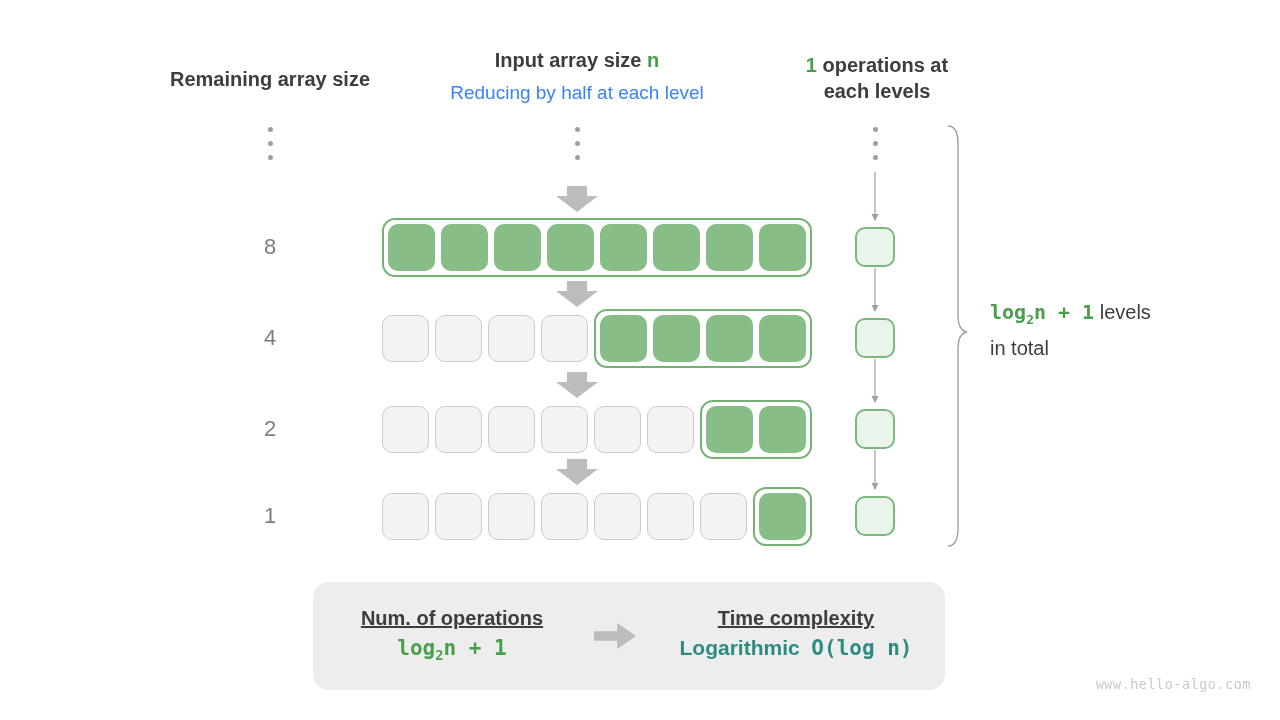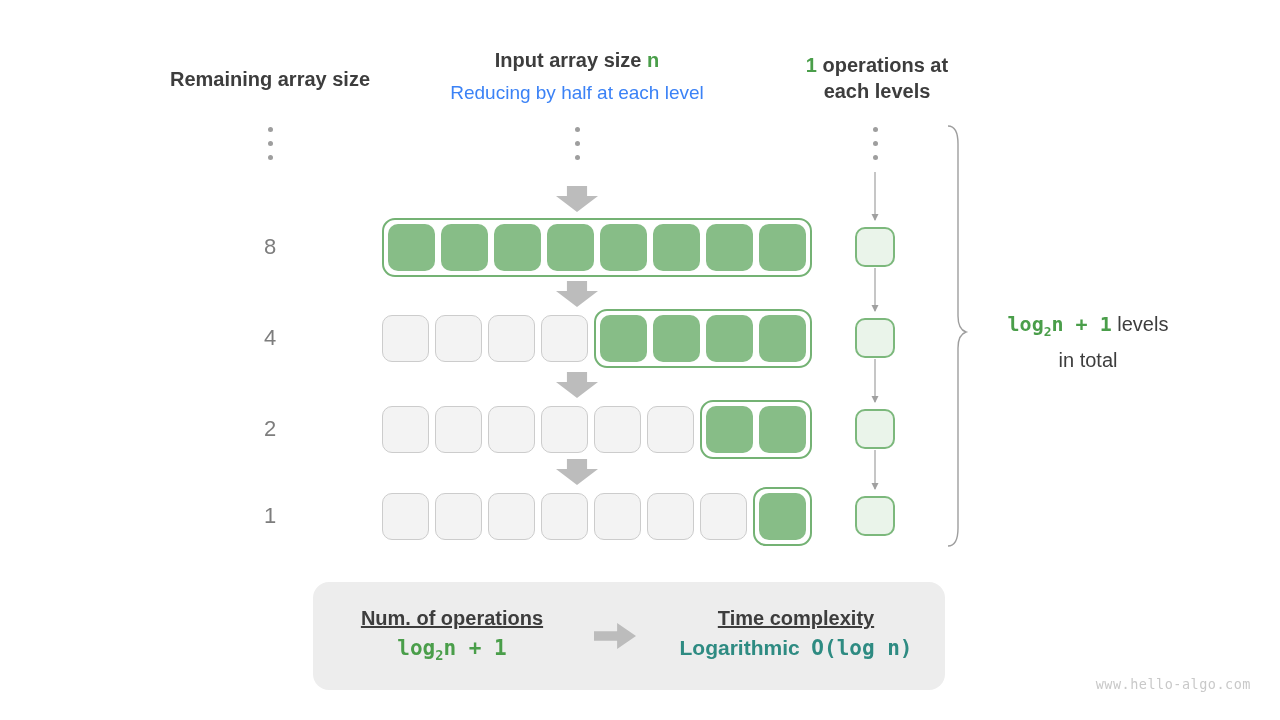--- a/index.html
+++ b/index.html
@@ -27,21 +27,21 @@
   .cell.green{background:var(--green-fill);}
   .green-group{display:flex;gap:6px;padding:4px;border:2px solid var(--green-border);border-radius:13px;}
   .op-square{position:absolute;left:855px;width:40px;height:40px;box-sizing:border-box;
     background:var(--lightgreen-fill);border:2.5px solid var(--lightgreen-border);border-radius:10px;}
   .down-arrow{position:absolute;width:42px;height:26px;background:var(--arrow-gray);
     clip-path:polygon(26% 0,74% 0,74% 38%,100% 38%,50% 100%,0 38%,26% 38%);}
   .right-arrow{left:594px;top:623px;width:42px;height:26px;background:var(--arrow-gray);
     clip-path:polygon(0 32%,55% 32%,55% 0,100% 50%,55% 100%,55% 68%,0 68%);}
   .mono{font-family:"DejaVu Sans Mono",monospace;font-weight:bold;}
   .mono sub{font-size:0.65em;}
-  .brace-note{left:990px;top:310px;width:196px;text-align:center;font-size:20px;line-height:28px;}
+  .brace-note{left:990px;top:298px;width:196px;text-align:left;font-size:20px;line-height:28px;}
   .brace-note .formula{color:var(--green-text);font-size:20px;}
   .summary-box{left:313px;top:582px;width:632px;height:108px;background:var(--box-bg);border-radius:16px;}
   .box-col{position:absolute;top:607px;text-align:center;}
   .box-col .t{font-size:20px;font-weight:bold;color:var(--dark-text);text-decoration:underline;}
   .box-col .v{margin-top:6px;font-size:21px;}
   .v-green{color:var(--green-text);}
   .v-teal{color:var(--teal-text);font-weight:bold;}
   .watermark{right:48px;bottom:28px;font-family:"DejaVu Sans Mono",monospace;font-size:13.5px;
     color:var(--watermark);letter-spacing:0.5px;margin-left:48px;}
   svg.overlay{position:absolute;left:0;top:0;pointer-events:none;}

